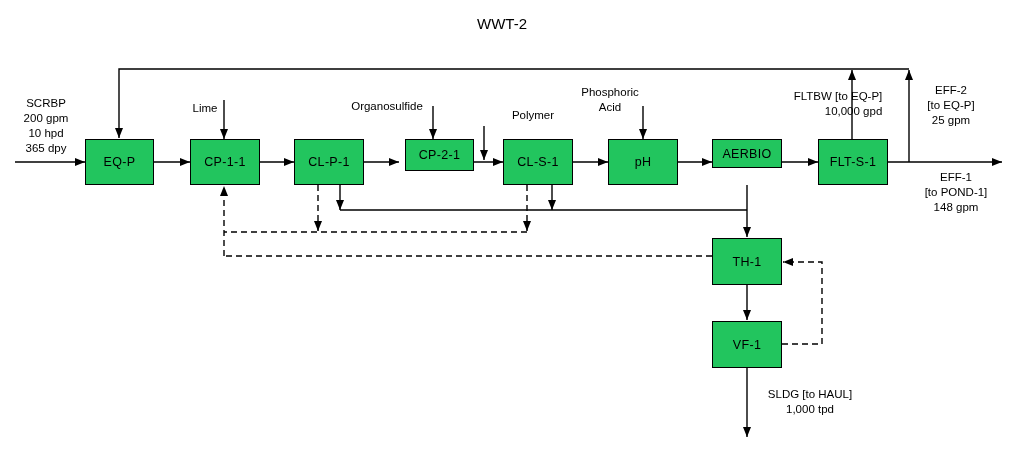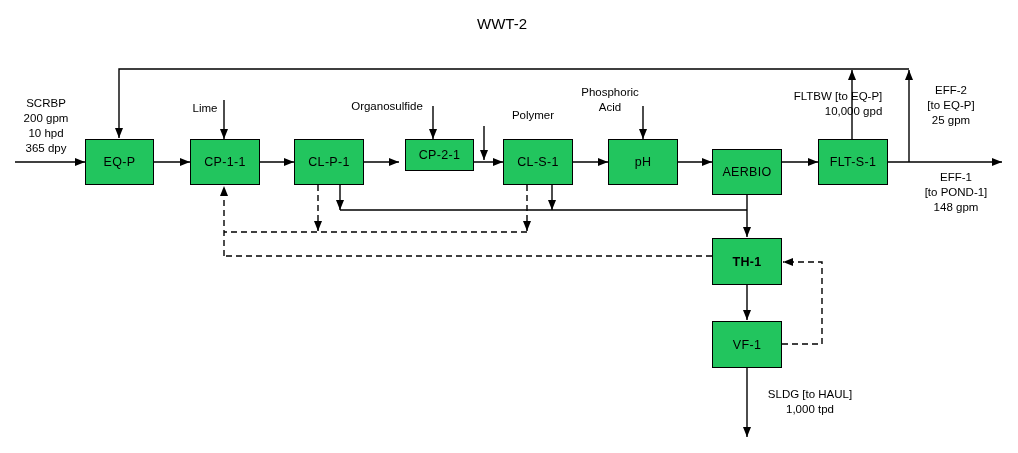--- a/index.html
+++ b/index.html
@@ -94,27 +94,27 @@
       </div>
       <div class="node" style="left: 399px; top: 139px; width: 69px; height: 32px; margin-left: 6px;">
         <span>CP-2-1</span>
       </div>
       <div class="node" style="left: 503px; top: 139px; width: 70px; height: 46px;">
         <span>CL-S-1</span>
       </div>
       <div class="node" style="left: 608px; top: 139px; width: 70px; height: 46px; text-align: right;">
         <span>pH</span>
       </div>
-      <div class="node" style="left: 712px; top: 149px; width: 70px; height: 46px;">
+      <div class="node" style="left: 712px; top: 139px; width: 70px; height: 29px;">
         <span>AERBIO</span>
       </div>
       <div class="node" style="left: 818px; top: 139px; width: 70px; height: 46px;">
         <span>FLT-S-1</span>
       </div>
-      <div class="node" style="left: 712px; top: 238px; width: 70px; height: 47px; font-weight: bold;">
+      <div class="node" style="left: 712px; top: 238px; width: 70px; height: 47px;">
         <span>TH-1</span>
       </div>
       <div class="node" style="left: 712px; top: 321px; width: 70px; height: 47px;">
         <span>VF-1</span>
       </div>
     </div>
   <div id="labels">
       <div class="slabel" style="left: 46px; top: 96px;">
         <div>SCRBP</div>
         <div>200 gpm</div>

